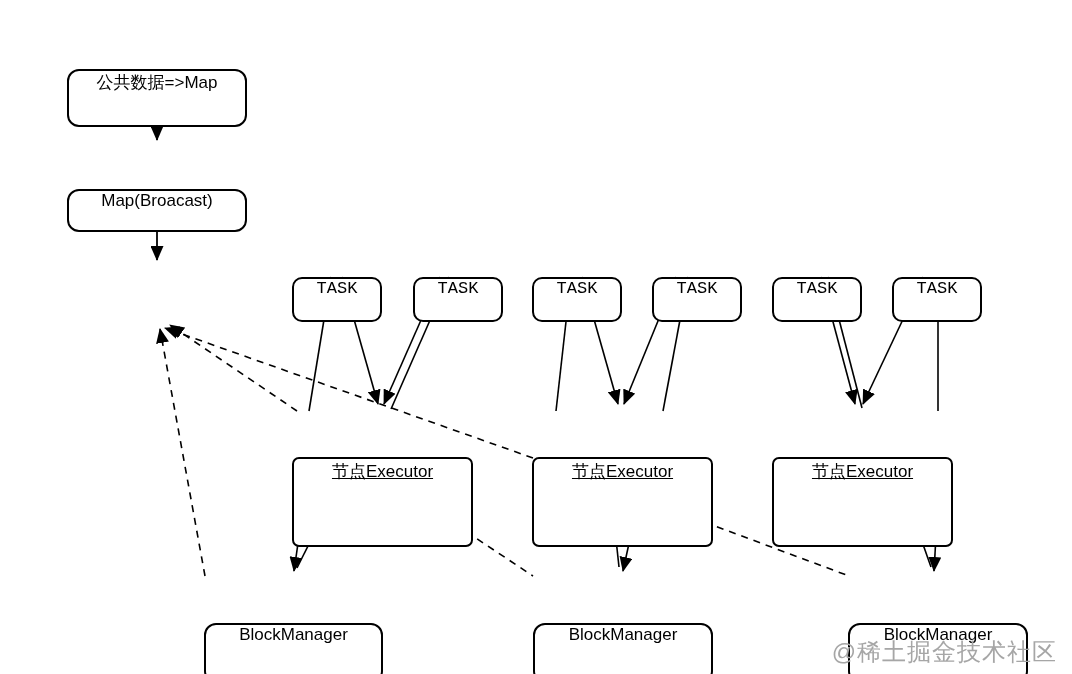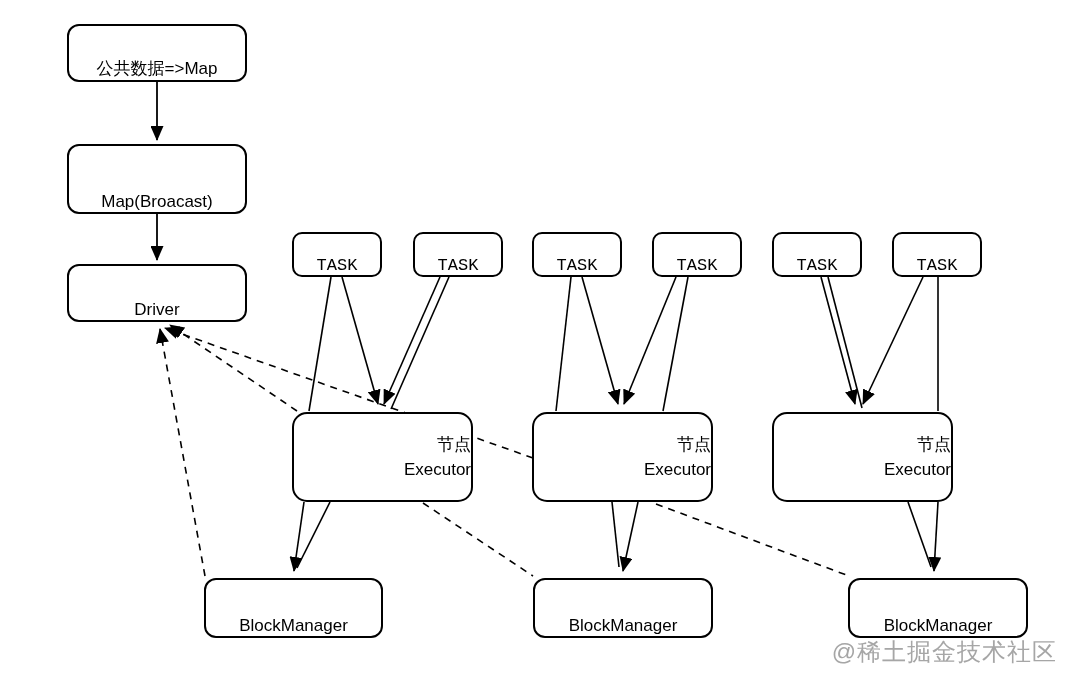--- a/index.html
+++ b/index.html
@@ -16,31 +16,33 @@
     left: 0; top: 0;
     z-index: 1;
   }
   .node {
     position: absolute;
     box-sizing: border-box;
     background: #ffffff;
     border: 2px solid #000000;
     border-radius: 12px;
     display: flex;
-    align-items: flex-end;
+    align-items: flex-start;
     justify-content: center;
     text-align: center;
     font-size: 17px;
     color: #000000;
     z-index: 2;
+    margin-top: 45px;
   }
   .node.exec {
-    flex-direction: column;
+    flex-direction: row;
     line-height: 1.5;
-    border-radius: 15px;
+    border-radius: 7px;
+    text-decoration: underline;
   }
   .node.task { border-radius: 10px; font-family: Liberation Mono, monospace; }
   .watermark {
     position: absolute;
     right: 15px;
     top: 636px;
     font-size: 24px;
     letter-spacing: 1px;
     color: #a6a6a6;
     z-index: 3;
@@ -87,25 +89,22 @@
     <line x1="330" y1="502" x2="297" y2="568" stroke="#000" stroke-width="1.6"></line>
     <line x1="612" y1="502" x2="619" y2="567" stroke="#000" stroke-width="1.6"></line>
     <line x1="638" y1="502" x2="623" y2="571" stroke="#000" stroke-width="1.6" marker-end="url(#ah)"></line>
     <line x1="908" y1="502" x2="931" y2="567" stroke="#000" stroke-width="1.6"></line>
     <line x1="938" y1="502" x2="934" y2="571" stroke="#000" stroke-width="1.6" marker-end="url(#ah)"></line>
   </svg>
 
   <div class="node" style="left:67px; top:24px; width:180px; height:58px;">
     <span>公共数据=&gt;Map</span>
   </div>
-  <div class="node" style="left:67px; top:144px; width:180px; height:70px;">
+  <div class="node" style="left:67px; top:144px; width:180px; height:43px;">
     <span>Map(Broacast)</span>
-  </div>
-  <div class="node" style="left:67px; top:264px; width:180px; height:58px;">
-    <span>Driver</span>
   </div>
 
   <div class="node task" style="left:292px; top:232px; width:90px; height:45px;">
     <span>TASK</span>
   </div>
   <div class="node task" style="left:413px; top:232px; width:90px; height:45px;">
     <span>TASK</span>
   </div>
   <div class="node task" style="left:532px; top:232px; width:90px; height:45px;">
     <span>TASK</span>

